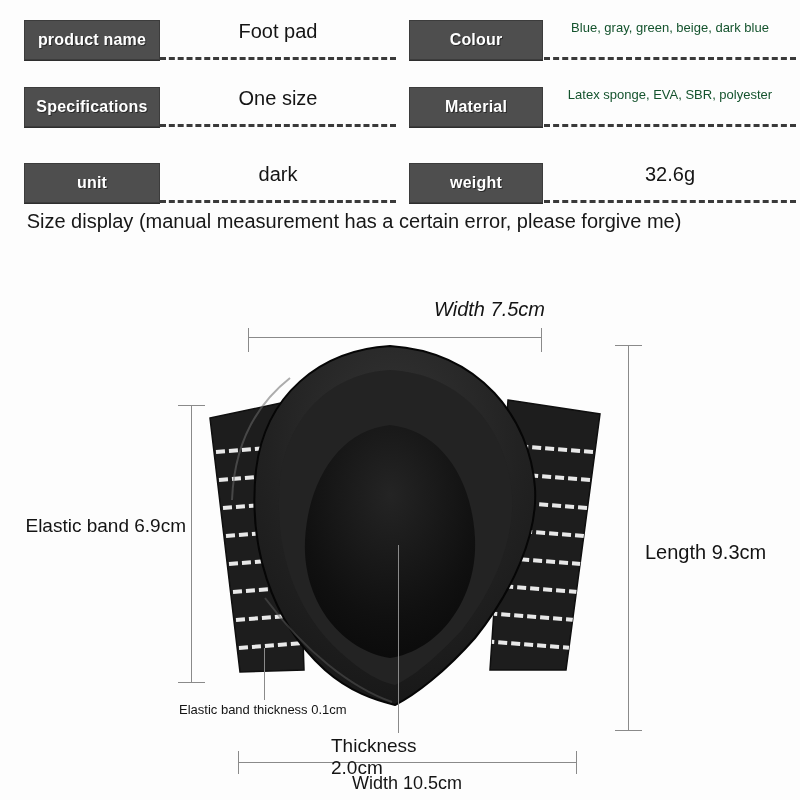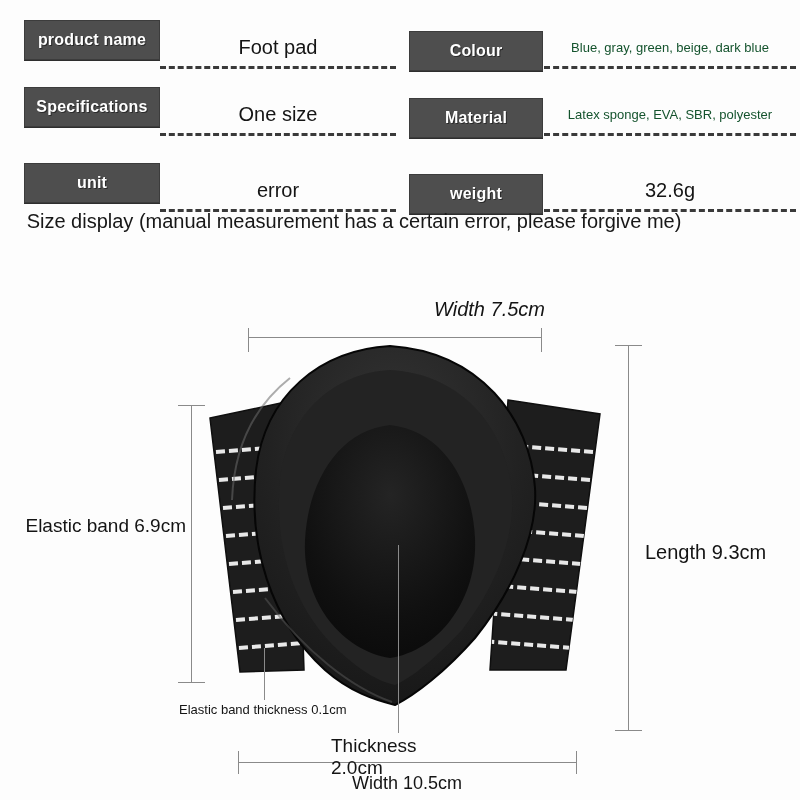--- a/index.html
+++ b/index.html
@@ -27,34 +27,33 @@
     display: flex;
     align-items: center;
     justify-content: center;
     color: #ffffff;
     font-size: 16px;
     font-weight: bold;
     letter-spacing: 0.2px;
     text-shadow: 1px 1px 0 #2a2a2a;
   }
   .lb-l { left: 24px;  width: 136px; }
-  .lb-r { left: 409px; width: 134px; margin-top: 11px; }
+  .lb-r { left: 409px; width: 134px; }
   .r0 { top: 20px; }
   .r1 { top: 87px; }
   .r2 { top: 163px; }
 
   .value-cell {
     position: absolute;
     height: 40px;
     border-bottom: 3px dashed #3a3a3a;
     display: flex;
-    align-items: center;
+    align-items: flex-start;
     justify-content: center;
     text-align: center;
-    margin-top: 9px;
   }
   .vc-l { left: 160px; width: 236px; }
   .vc-r { left: 544px; width: 252px; }
   .val-big   { font-size: 20px; color: #151515; }
   .val-small { font-size: 13px; color: #14532d; }
 
   .subtitle {
     position: absolute;
     top: 210px;
     left: 0;
@@ -119,21 +118,21 @@
       <span>Material</span>
     </div>
     <div class="value-cell vc-r r1">
       <span class="val-small">Latex sponge, EVA, SBR, polyester</span>
     </div>
 
     <div class="label-box lb-l r2">
       <span>unit</span>
     </div>
     <div class="value-cell vc-l r2">
-      <span class="val-big">error</span>
+      <span class="val-big">dark</span>
     </div>
 
     <div class="label-box lb-r r2">
       <span>weight</span>
     </div>
     <div class="value-cell vc-r r2">
       <span class="val-big">32.6g</span>
     </div>
 
   </div>

